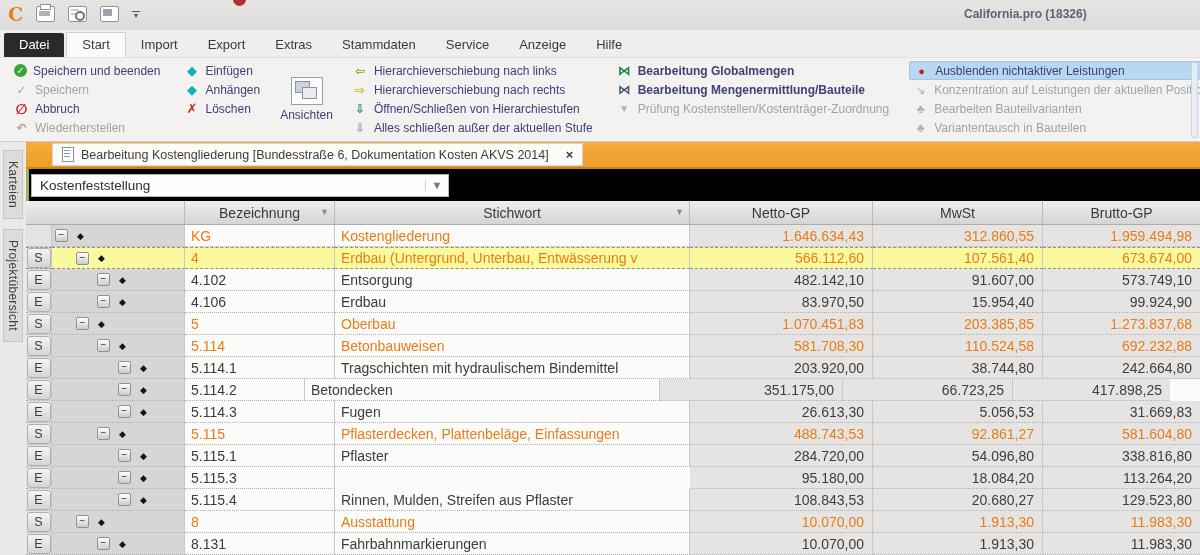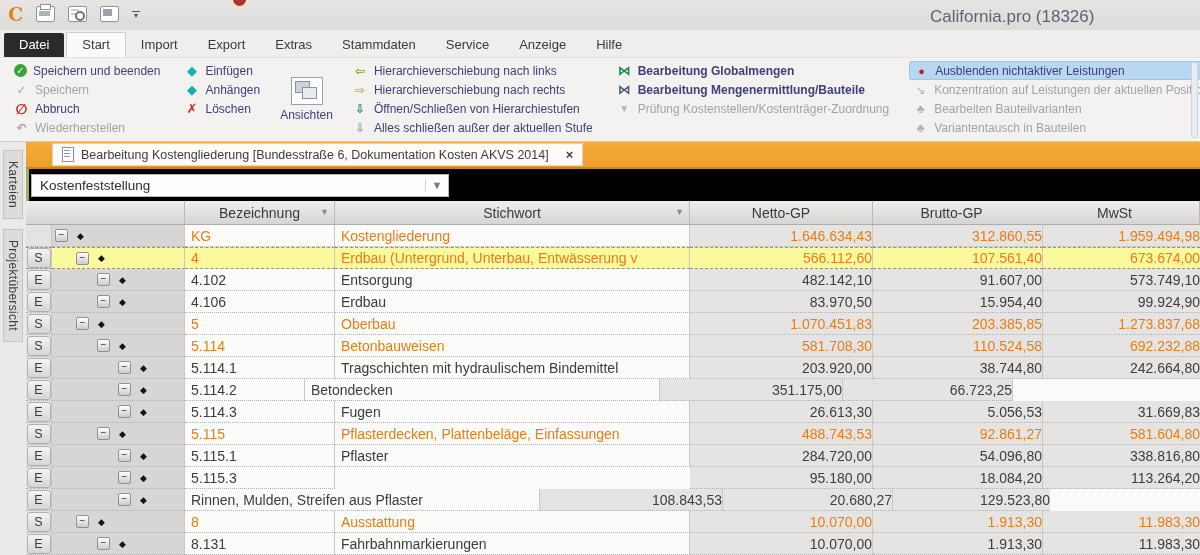--- a/index.html
+++ b/index.html
@@ -11,21 +11,21 @@
   .qat{position:absolute;left:8px;top:4px;display:flex;align-items:center;gap:13px;}
   .logo-c{font-size:19px;font-weight:bold;color:#e87f16;line-height:20px;font-family:"DejaVu Serif",serif;}
   .qicon{width:17px;height:14px;border:1px solid #8d939c;background:#fdfdfd;position:relative;border-radius:2px;}
   .qicon.printer::before{content:"";position:absolute;left:3px;top:-3px;width:9px;height:4px;background:#fff;border:1px solid #8d939c;}
   .qicon.printer::after{content:"";position:absolute;left:2px;top:4px;width:11px;height:5px;background:#aeb4bc;}
   .qicon.preview::after{content:"";position:absolute;right:1px;bottom:0px;width:6px;height:6px;border:2px solid #6d737c;border-radius:50%;background:#fff;}
   .qicon.preview::before{content:"";position:absolute;left:2px;top:2px;width:8px;height:2px;background:#c8cdd4;box-shadow:0 4px 0 #c8cdd4;}
   .qicon.image::after{content:"";position:absolute;left:2px;top:2px;width:9px;height:7px;background:#9aa2ae;}
   .qat-caret{display:flex;flex-direction:column;align-items:center;color:#555;font-size:8px;line-height:4px;}
   .qat-caret .bar{width:8px;border-top:1px solid #555;margin-bottom:2px;}
-  .app-title{position:absolute;left:930px;top:7px;font-size:17px;color:#5c6374;}
+  .app-title{position:absolute;left:964px;top:7px;font-size:12px;color:#5c6374;font-weight:bold;}
   .red-dot{position:absolute;left:233px;top:-7px;width:13px;height:13px;border-radius:50%;background:#b33226;}
 
   
   .menubar{height:27px;background:#efeeed;display:flex;align-items:flex-end;padding-left:4px;border-bottom:1px solid #e2e1e0;}
   .menu-tab{padding:4px 15px 5px;font-size:13px;color:#3a3a3a;cursor:default;}
   .menu-tab.file{background:#2b2a29;color:#fff;border-radius:2px 2px 0 0;margin-right:2px;}
   .menu-tab.active{background:#fbfafa;border:1px solid #d0cfce;border-bottom:none;}
 
   
   .ribbon{height:84px;background:#f3f2f1;border-bottom:1px solid #cfcecd;display:flex;align-items:stretch;
@@ -89,21 +89,21 @@
   .cell{box-sizing:border-box;border-right:1px solid #c9c8c7;border-bottom:1px dotted #b2b1b0;font-size:14px;
         display:flex;align-items:center;overflow:hidden;white-space:nowrap;}
   .c-letter{background:#e4e3e2;justify-content:center;padding:0;}
   .letter-btn{width:22px;height:18px;background:linear-gradient(#f5f4f3,#d6d5d4);border:1px solid #b1b0af;border-radius:3px;
               font-size:12.5px;color:#3a3a3a;display:flex;align-items:center;justify-content:center;}
   .c-tree{background:#d7d6d5;}
   .minus-box{width:11px;height:11px;background:linear-gradient(#ffffff,#cccccc);border:1px solid #919191;border-radius:2px;
              font-size:10px;line-height:9px;color:#333;text-align:center;flex:0 0 11px;}
   .tree-diamond{font-size:9px;color:#141414;margin-left:9px;}
   .c-code,.c-name{background:#fbfbfa;padding-left:6px;color:#3c3c3c;}
-  .c-val{background:#e5e4e3;justify-content:flex-end;padding-right:0;color:#3e3e3e;}
+  .c-val{background:#e5e4e3;justify-content:flex-end;padding-right:8px;color:#3e3e3e;}
   .grow.sum .c-code,.grow.sum .c-name,.grow.sum .c-val{color:#e87d15;}
   .grow.sel .c-tree,.grow.sel .c-code,.grow.sel .c-name,.grow.sel .c-val{background:#fbf99e;}
   .grow.sel .cell{border-top:1px dashed #8f8f8f;border-bottom:1px dashed #8f8f8f;}
 </style>
 </head>
 <body>
 
 <div class="app">
 
   <div class="titlebar">
@@ -257,25 +257,25 @@
             <span>Bezeichnung</span>
             <span class="farrow">▼</span>
           </div>
           <div class="hcell" style="width:355px;">
             <span>Stichwort</span>
             <span class="farrow">▼</span>
           </div>
           <div class="hcell" style="width:183px;">
             <span>Netto-GP</span>
           </div>
+          <div class="hcell" style="width:170px;">
+            <span>MwSt</span>
+          </div>
           <div class="hcell" style="width:157px;border-right:none;">
             <span>Brutto-GP</span>
-          </div>
-          <div class="hcell" style="width:170px;">
-            <span>MwSt</span>
           </div>
         </div>
         <div class="grid-body">
             <div class="grow sum">
               <div class="cell c-letter" style="width: 26px;"></div>
               <div class="cell c-tree" style="width: 133px; padding-left: 3px;">
                 <span class="minus-box">−</span>
                 <span class="tree-diamond">◆</span>
               </div>
               <div class="cell c-code" style="width: 150px;">KG</div>
@@ -373,20 +373,21 @@
                 <span class="letter-btn">E</span>
               </div>
               <div class="cell c-tree" style="width: 133px; padding-left: 66px;">
                 <span class="minus-box">−</span>
                 <span class="tree-diamond">◆</span>
               </div>
               <div class="cell c-code" style="width: 120px;">5.114.2</div>
               <div class="cell c-name" style="width: 355px;">Betondecken</div>
               <div class="cell c-val" style="width: 183px;">351.175,00</div>
               <div class="cell c-val" style="width: 170px;">66.723,25</div>
+              <div class="cell c-val" style="width: 157px; border-right: none;">417.898,25</div>
             </div>
             <div class="grow">
               <div class="cell c-letter" style="width: 26px;">
                 <span class="letter-btn">E</span>
               </div>
               <div class="cell c-tree" style="width: 133px; padding-left: 66px;">
                 <span class="minus-box">−</span>
                 <span class="tree-diamond">◆</span>
               </div>
               <div class="cell c-code" style="width: 150px;">5.114.3</div>
@@ -438,20 +439,21 @@
               <div class="cell c-val" style="width: 157px; border-right: none;">113.264,20</div>
             </div>
             <div class="grow">
               <div class="cell c-letter" style="width: 26px;">
                 <span class="letter-btn">E</span>
               </div>
               <div class="cell c-tree" style="width: 133px; padding-left: 66px;">
                 <span class="minus-box">−</span>
                 <span class="tree-diamond">◆</span>
               </div>
+              <div class="cell c-code" style="width: 150px;">5.115.4</div>
               <div class="cell c-name" style="width: 355px;">Rinnen, Mulden, Streifen aus Pflaster</div>
               <div class="cell c-val" style="width: 183px;">108.843,53</div>
               <div class="cell c-val" style="width: 170px;">20.680,27</div>
               <div class="cell c-val" style="width: 157px; border-right: none;">129.523,80</div>
             </div>
             <div class="grow sum">
               <div class="cell c-letter" style="width: 26px;">
                 <span class="letter-btn">S</span>
               </div>
               <div class="cell c-tree" style="width: 133px; padding-left: 24px;">

